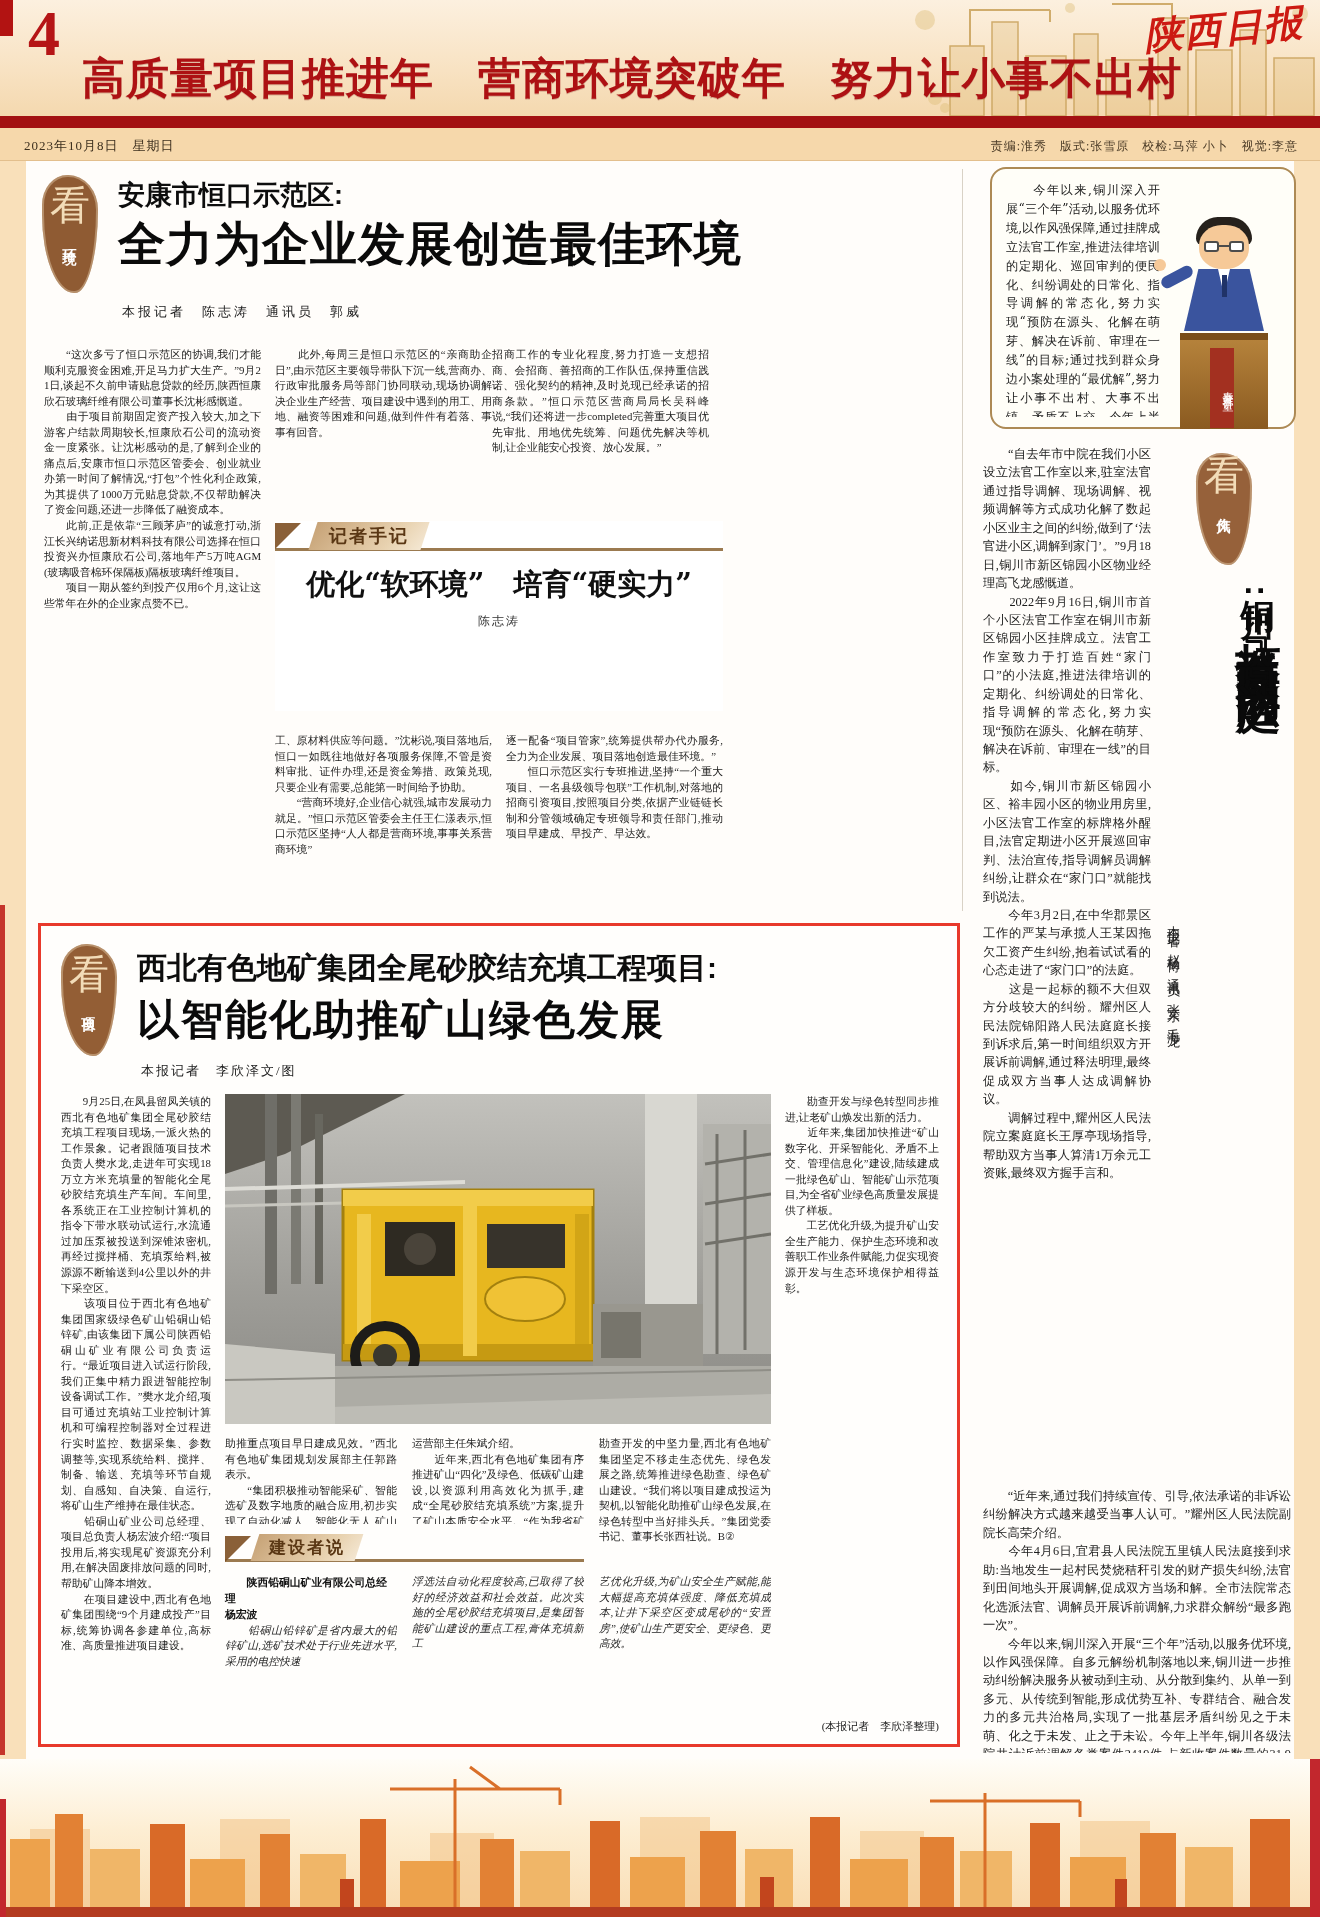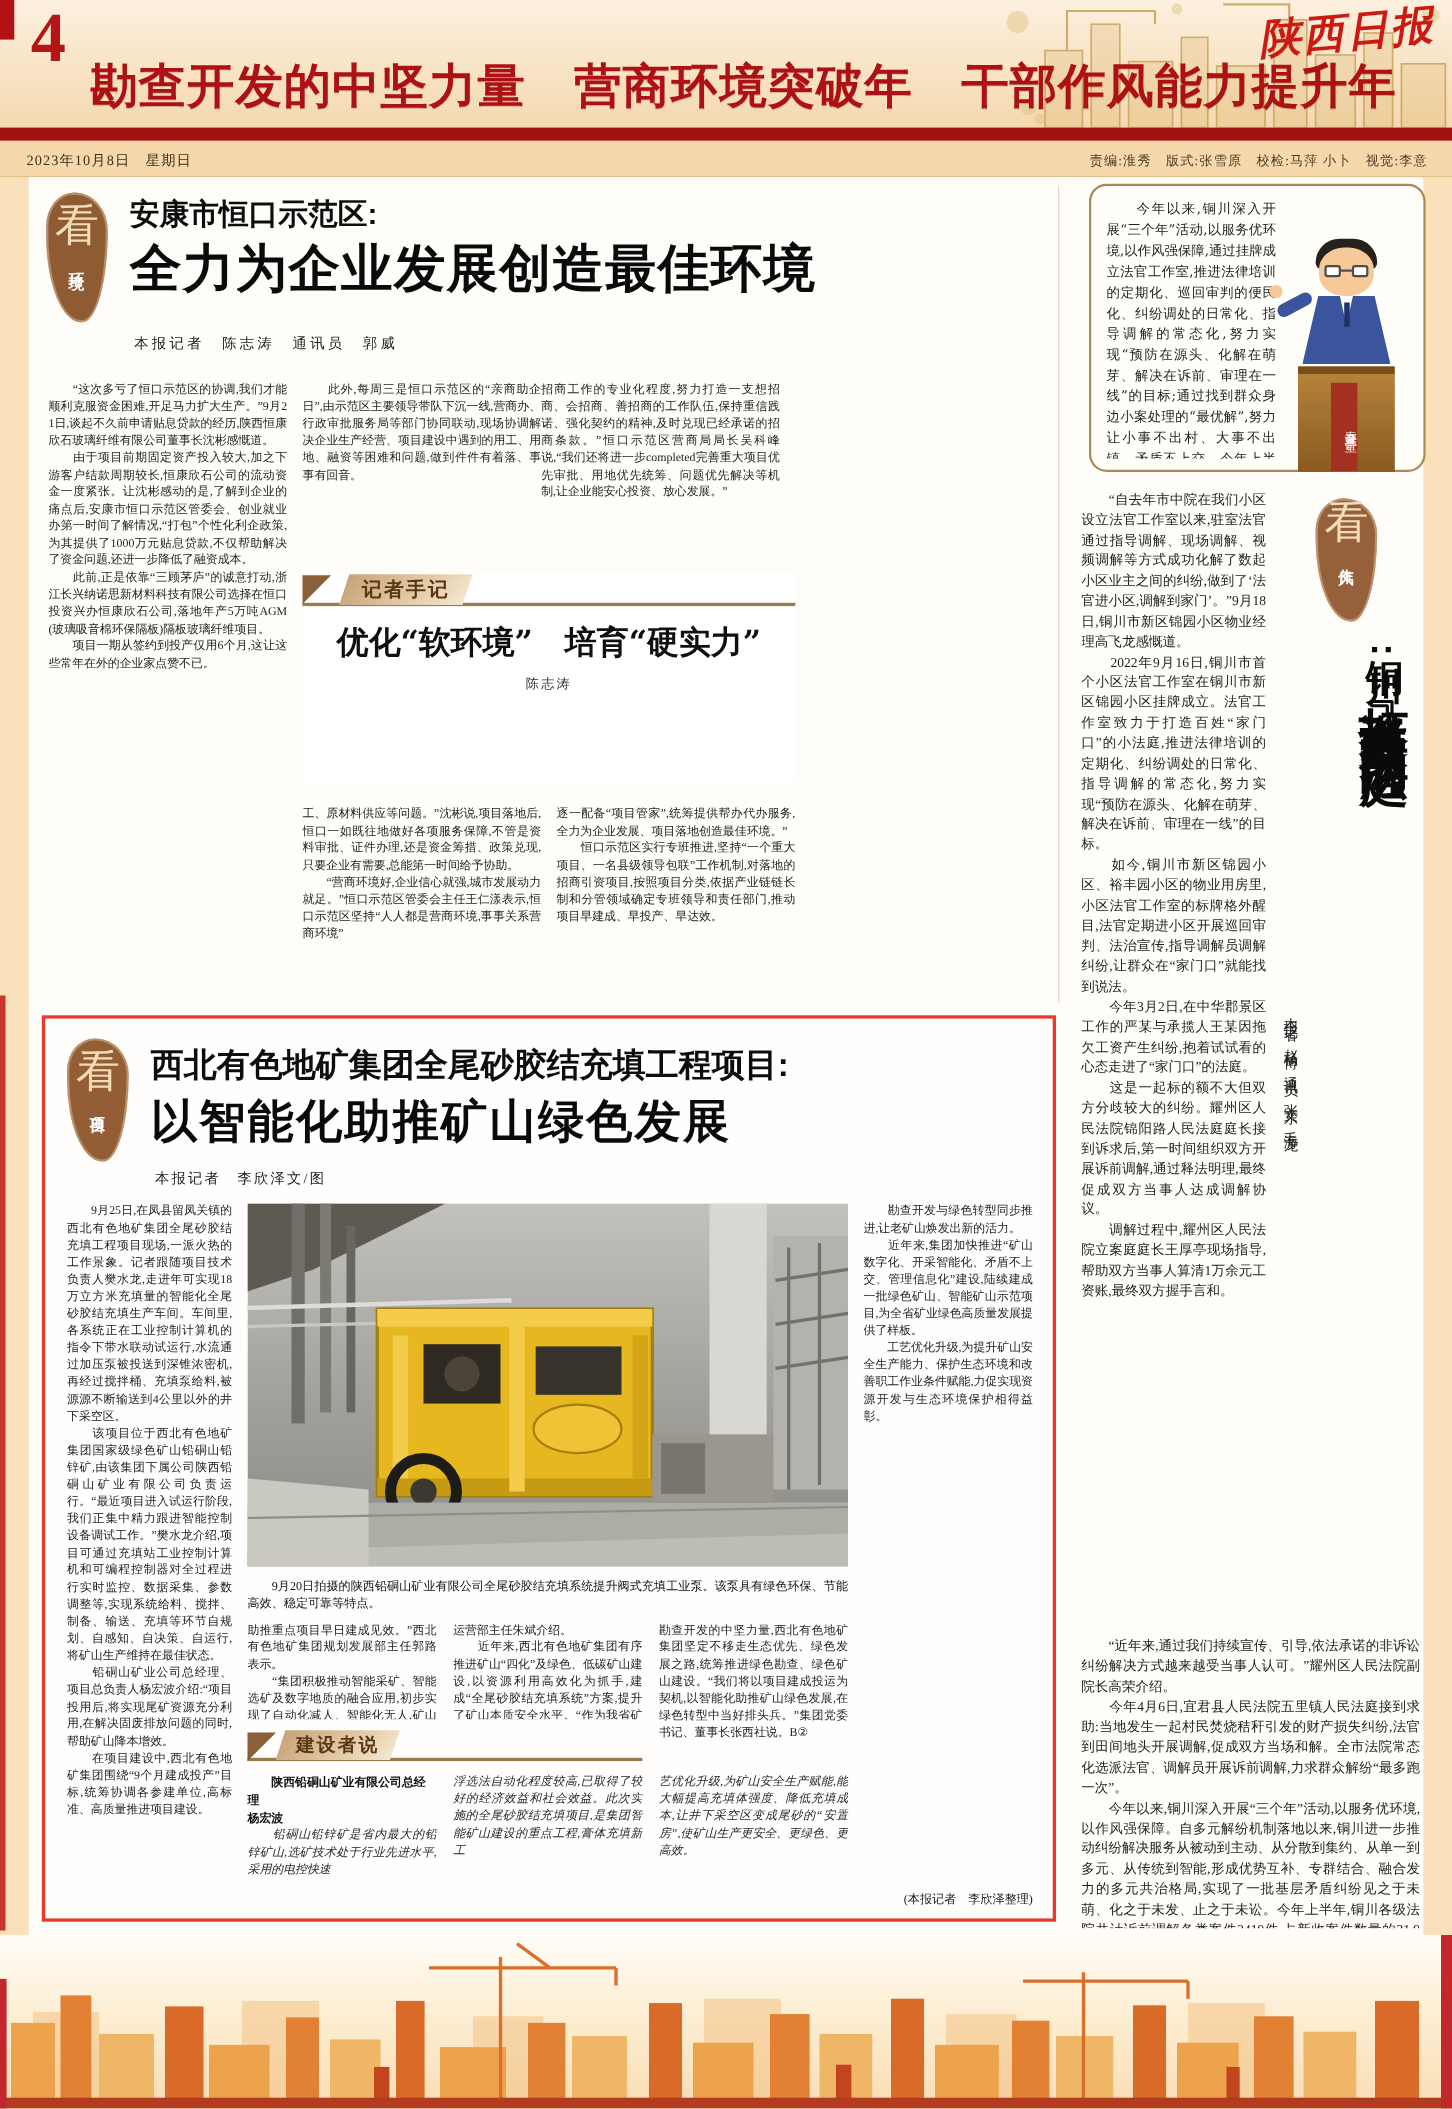--- a/index.html
+++ b/index.html
@@ -178,21 +178,21 @@
       </g>
       <g fill="rgba(222,190,120,0.5)">
         <circle cx="205" cy="20" r="10"></circle>
           <circle cx="580" cy="14" r="8"></circle>
           <circle cx="350" cy="8" r="5"></circle>
         <circle cx="215" cy="98" r="7"></circle>
           <circle cx="225" cy="108" r="5"></circle>
       </g>
     </svg>
     <div class="page-num">4</div>
-    <div class="slogan">勘查开发的中坚力量　营商环境突破年　干部作风能力提升年</div>
+    <div class="slogan">高质量项目推进年　营商环境突破年　努力让小事不出村</div>
     <div class="masthead">陕西日报</div>
   </div>
   <div class="redbar"></div>
 
   <div class="datestrip">
     <div class="date">2023年10月8日　星期日</div>
     <div class="credits">责编:淮秀　版式:张雪原　校检:马萍 小卜　视觉:李意</div>
   </div>
 
   <div class="content">
@@ -292,21 +292,20 @@
               <circle cx="160" cy="262" r="30" fill="none" stroke="#1d1c19" stroke-width="10"></circle>
               <circle cx="160" cy="262" r="12" fill="#3a382f"></circle>
             </g>
             <rect x="0" y="272" width="546" height="58" fill="#adaca5"></rect>
             <polygon points="0,330 546,330 546,300 0,316" fill="#bdbcb5"></polygon>
             <polygon points="0,250 110,260 110,330 0,330" fill="#c9c8c1"></polygon>
             <line x1="0" y1="286" x2="546" y2="276" stroke="#8f8e87" stroke-width="2"></line>
             <rect x="368" y="210" width="110" height="62" fill="#99978f"></rect>
             <rect x="376" y="218" width="40" height="46" fill="#77756c"></rect>
           </svg>
-          <div class="a2-caption">　　9月20日拍摄的陕西铅硐山矿业有限公司全尾砂胶结充填系统提升阀式充填工业泵。该泵具有绿色环保、节能高效、稳定可靠等特点。</div>
 
           <div class="a2-grid">
             <div class="bt g-m1">助推重点项目早日建成见效。”西北有色地矿集团规划发展部主任郭路表示。
 　　“集团积极推动智能采矿、智能选矿及数字地质的融合应用,初步实现了自动化减人、智能化无人,矿山整体安全生产水平得到明显提升。”该集团生产</div>
             <div class="bt g-m2">运营部主任朱斌介绍。
 　　近年来,西北有色地矿集团有序推进矿山“四化”及绿色、低碳矿山建设,以资源利用高效化为抓手,建成“全尾砂胶结充填系统”方案,提升了矿山本质安全水平。“作为我省矿产资源</div>
             <div class="bt g-m3">勘查开发的中坚力量,西北有色地矿集团坚定不移走生态优先、绿色发展之路,统筹推进绿色勘查、绿色矿山建设。“我们将以项目建成投运为契机,以智能化助推矿山绿色发展,在绿色转型中当好排头兵。”集团党委书记、董事长张西社说。B②</div>
             <div class="g-builder">
               <div class="builder-head">
                 <span class="note-tri"></span>

